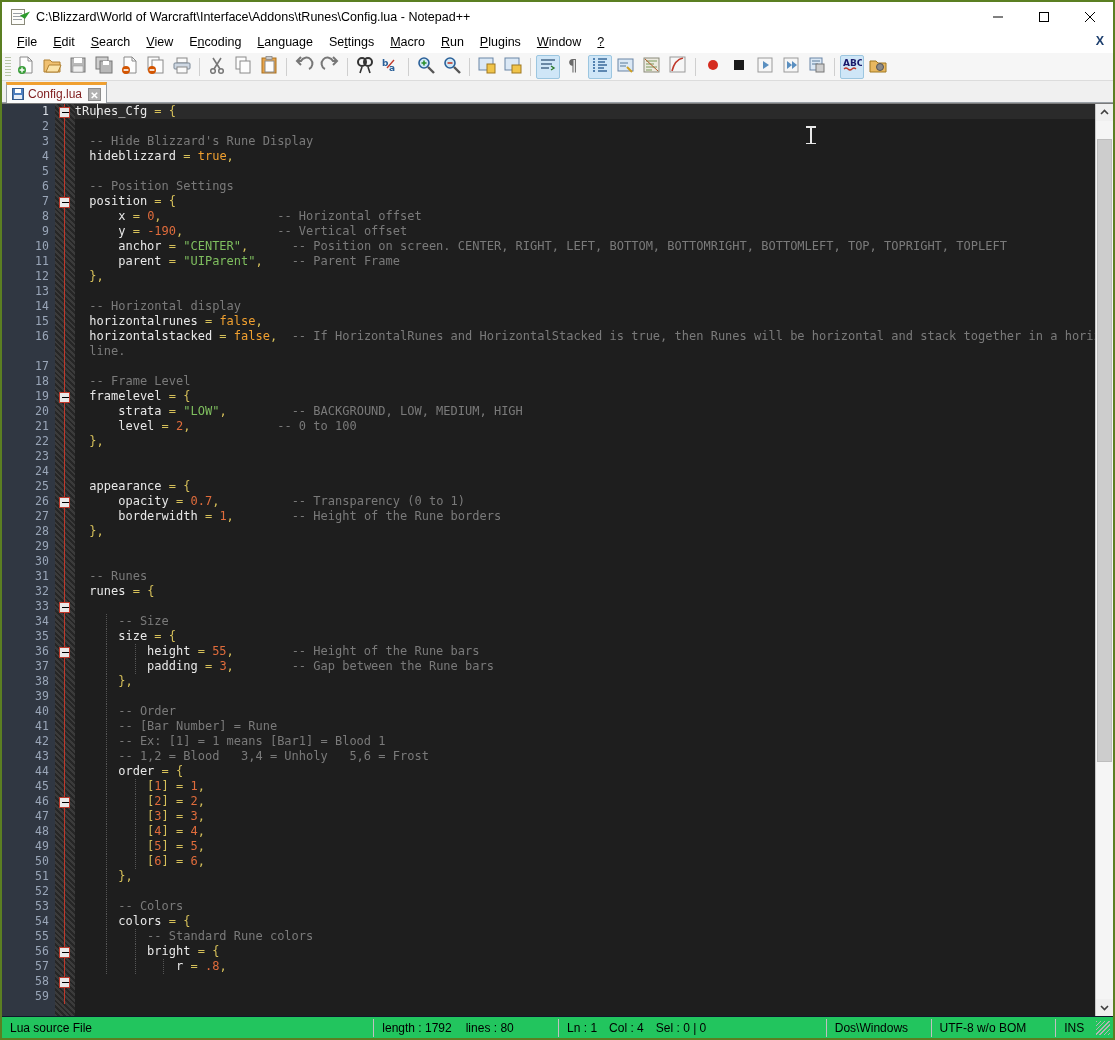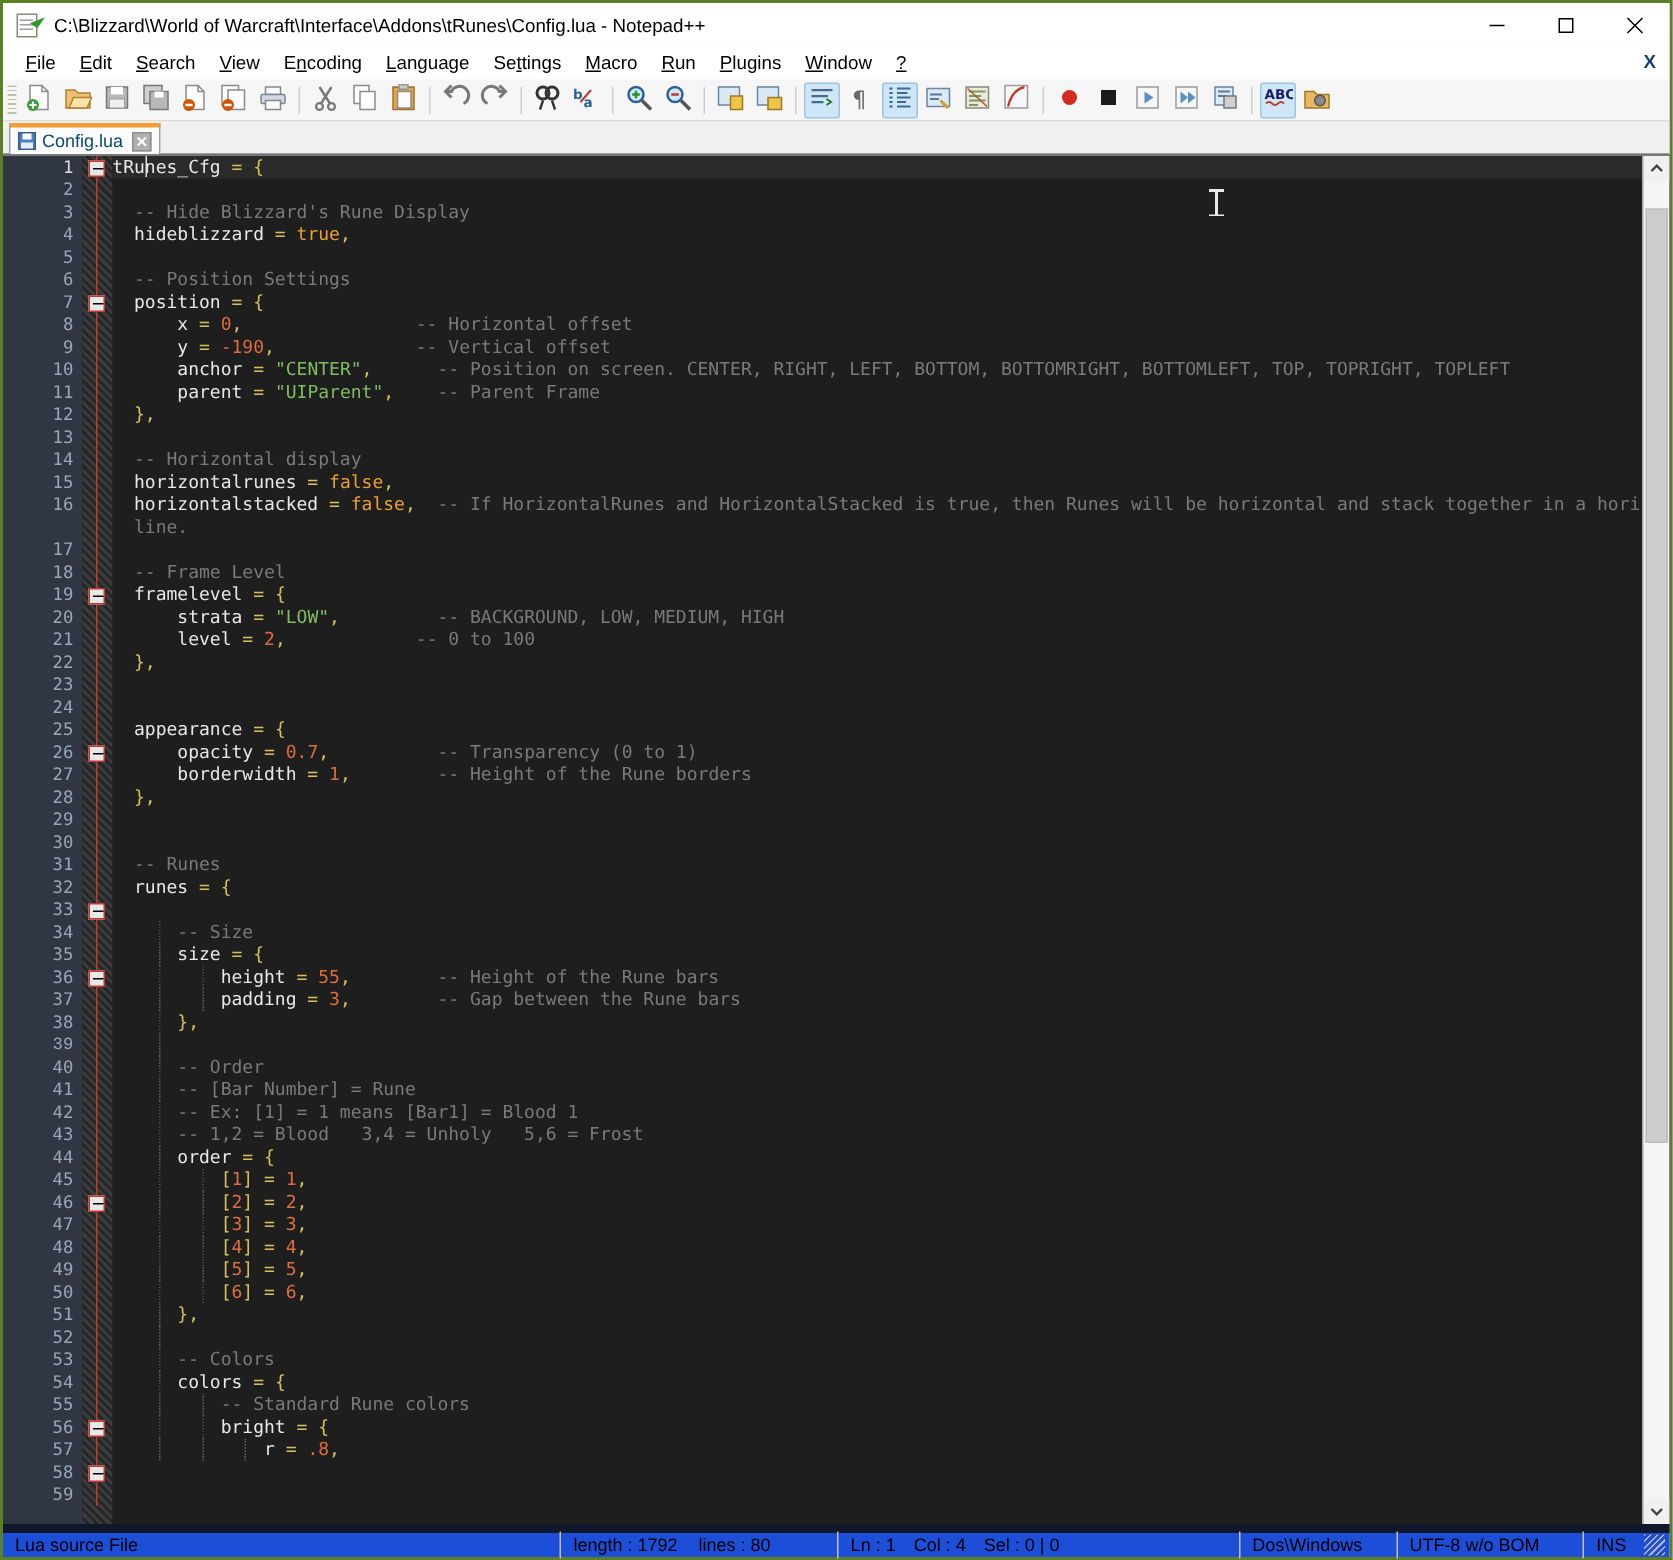--- a/index.html
+++ b/index.html
@@ -100,21 +100,21 @@
     border:1px solid #9aa0a6; border-bottom:none;
     border-top:3px solid #f0a030;
     position:relative; top:1px;
   }
   .tab .saveicon {
     width:12px;height:12px;margin-right:4px;position:relative;flex:0 0 12px;
   }
   .tab .saveicon .body{position:absolute;inset:0;background:#4f7fbf;border:1px solid #35598a;}
   .tab .saveicon .top{position:absolute;left:3px;top:1px;width:6px;height:4px;background:#fff;}
   .tab .saveicon .bot{position:absolute;left:2px;bottom:1px;width:8px;height:4px;background:#e8eef7;}
-  .tab .tabname { font-size:12px; color:#0c4a6e; }
+  .tab .tabname { font-size:12px; color:#7f1d1d; }
   .tab .tabclose {
     margin-left:6px; width:13px;height:13px;
     background:#b0b0b0; color:#fff; font-size:10px; line-height:13px;
     text-align:center; font-weight:bold;
     border:1px solid #8d8d8d;
   }
 
   
   .editor-wrap {
     flex:1 1 auto; display:flex; position:relative;
@@ -188,21 +188,21 @@
   }
   .vs-btn.bot { position:absolute; bottom:0; left:0; }
   .vs-thumb {
     position:absolute; left:1px; width:15px;
     background:#cdcdcd; border:1px solid #bdbdbd;
   }
 
   
   .statusbar {
     height:22px; flex:0 0 22px;
-    background:#1d4ed8; border-top:6px solid #0f172a;
+    background:#22c55e; border-top:1px solid #0f172a;
     display:flex; align-items:center;
     font-size:12px; color:#000;
   }
   .sb-cell { padding:0 8px; height:22px; display:flex; align-items:center; white-space:nowrap; }
   .sb-sep { width:1px; height:18px; background:#c0c0c0; }
   .sb-grip { width:14px;height:14px;margin-left:4px;margin-right:3px;
     background:repeating-linear-gradient(135deg,#b5b5b5 0 1px, transparent 1px 3px);}
 
   .mouse-cursor {
     position:absolute; pointer-events:none;
@@ -524,21 +524,21 @@
           <div class="ln-num" style="margin-top: 0px;">29</div>
           <div class="ln-num" style="margin-top: 0px;">30</div>
           <div class="ln-num" style="margin-top: 0px;">31</div>
           <div class="ln-num" style="margin-top: 0px;">32</div>
           <div class="ln-num" style="margin-top: 0px;">33</div>
           <div class="ln-num" style="margin-top: 0px;">34</div>
           <div class="ln-num" style="margin-top: 0px;">35</div>
           <div class="ln-num" style="margin-top: 0px;">36</div>
           <div class="ln-num" style="margin-top: 0px;">37</div>
           <div class="ln-num" style="margin-top: 0px;">38</div>
-          <div class="ln-num" style="margin-top: 0px; font-family: Liberation Mono, monospace;">39</div>
+          <div class="ln-num" style="margin-top: 0px;">39</div>
           <div class="ln-num" style="margin-top: 0px;">40</div>
           <div class="ln-num" style="margin-top: 0px;">41</div>
           <div class="ln-num" style="margin-top: 0px;">42</div>
           <div class="ln-num" style="margin-top: 0px;">43</div>
           <div class="ln-num" style="margin-top: 0px;">44</div>
           <div class="ln-num" style="margin-top: 0px;">45</div>
           <div class="ln-num" style="margin-top: 0px;">46</div>
           <div class="ln-num" style="margin-top: 0px;">47</div>
           <div class="ln-num" style="margin-top: 0px;">48</div>
           <div class="ln-num" style="margin-top: 0px;">49</div>

